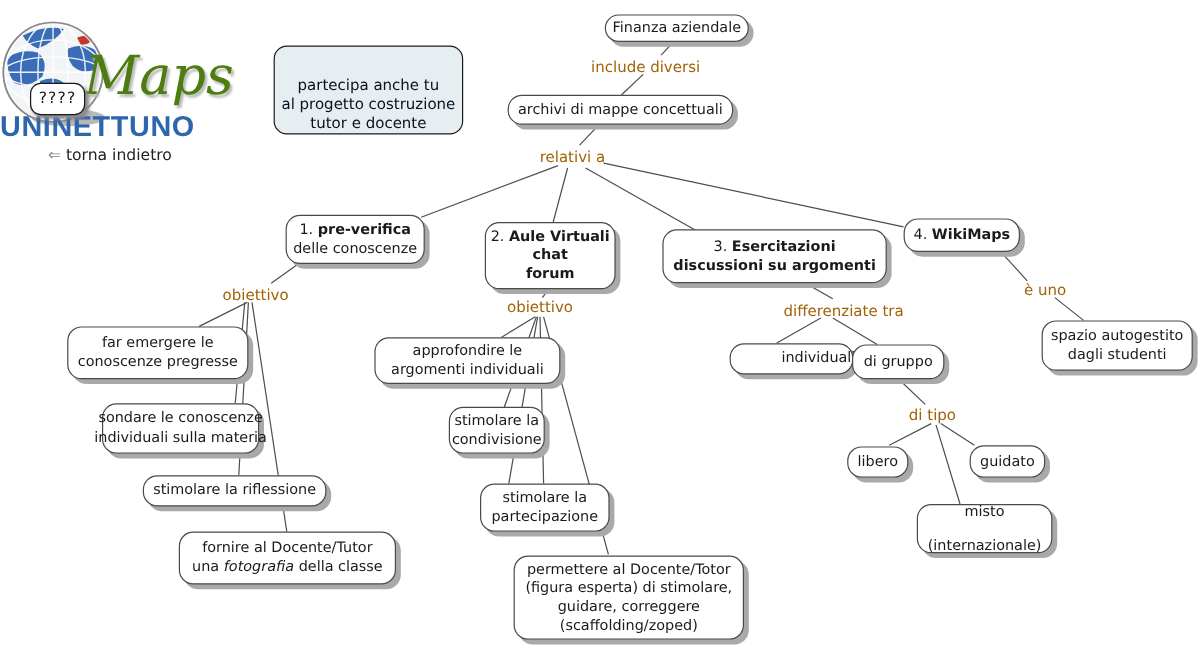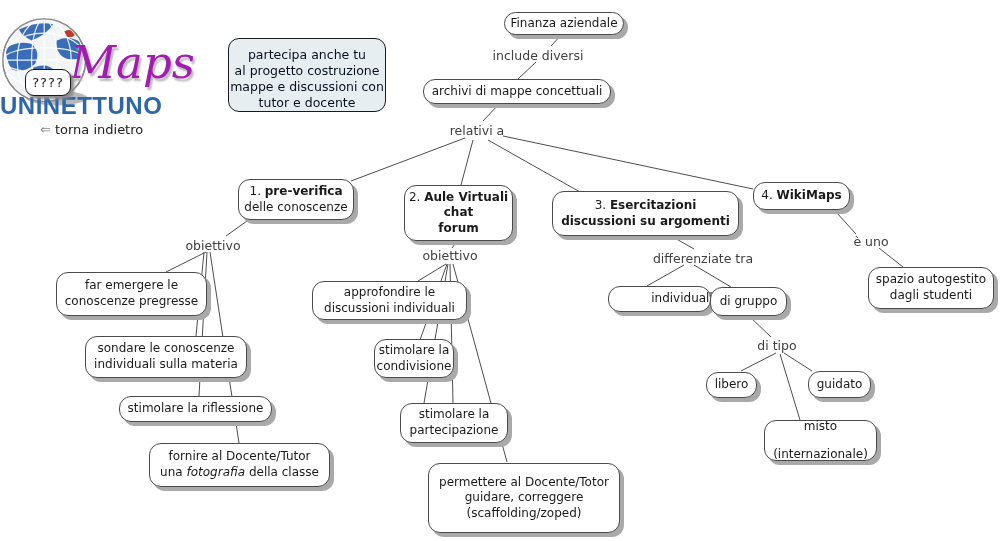--- a/index.html
+++ b/index.html
@@ -7,48 +7,48 @@
          font-family:"DejaVu Sans","Liberation Sans",sans-serif;color:#1a1a1a;}
   svg.wires{position:absolute;left:0;top:0;z-index:1;}
   svg.wires line{stroke:#4d4d4d;stroke-width:1;}
   
   .node{position:absolute;z-index:2;background:#fff;border:1.5px solid #4a4a4a;border-radius:12px;
         box-shadow:4px 4px 0 0 #a9a9a9;box-sizing:border-box;display:flex;flex-direction:column;
         justify-content:center;align-items:center;text-align:center;font-size:12px;line-height:1.3;
         padding:1px 3px;}
   .node .ln{white-space:nowrap;}
   
-  .lbl{position:absolute;z-index:2;transform:translateX(-50%);font-size:12.5px;color:#404040;
+  .lbl{position:absolute;z-index:2;transform:translateX(-50%);font-size:12.5px;color:#a16207;
        white-space:nowrap;}
   
   .banner{position:absolute;left:228px;top:38px;width:158px;height:74px;z-index:2;
           background:#e7eef2;border:1px solid #1a1a1a;border-radius:11px;box-sizing:border-box;
           display:flex;flex-direction:column;justify-content:flex-end;text-align:center;
           font-size:12.5px;line-height:1.28;color:#06121f;}
   
   .logo{position:absolute;left:0;top:0;width:220px;height:150px;z-index:3;}
   .globe{position:absolute;left:1px;top:16px;}
   .maps-word{position:absolute;left:70px;top:36px;font-family:"DejaVu Serif","Liberation Serif",serif;
-             font-style:italic;font-size:45px;color:#a21caf;text-shadow:2px 3px 2px #b9b9b9;}
+             font-style:italic;font-size:45px;color:#4d7c0f;text-shadow:2px 3px 2px #b9b9b9;}
   .bubble{position:absolute;left:25px;top:69px;width:44px;height:25px;z-index:4;background:#fff;
           border:1.5px solid #1a1a1a;border-radius:9px;box-shadow:3px 3px 3px #8a8a8a;
           display:flex;align-items:center;justify-content:center;font-size:13px;letter-spacing:1px;}
   .brand{position:absolute;left:0px;top:92px;font-family:"Liberation Sans","DejaVu Sans",sans-serif;
          font-weight:bold;font-size:24px;color:#2e66ab;letter-spacing:0.5px;}
   .back{position:absolute;left:40px;top:122px;font-size:13px;color:#222;cursor:pointer;}
   .back .arr{color:#8a8a8a;margin-right:4px;}
   
   .n-finanza{left:504px;top:12px;width:120px;height:23px;}
   .n-archivi{left:423px;top:79px;width:188px;height:25px;}
   .n-node1{left:238px;top:179px;width:116px;height:41px;}
   .n-node2{left:404px;top:185px;width:109px;height:56px;}
   .n-node3{left:552px;top:191px;width:187px;height:45px;}
   .n-node4{left:753px;top:182px;width:97px;height:28px;}
   .n-far{left:56px;top:272px;width:151px;height:44px;}
-  .n-sondare{left:85px;top:336px;width:162px;height:42px;}
+  .n-sondare{left:85px;top:336px;width:131px;height:42px;}
   .n-rifl{left:119px;top:396px;width:153px;height:26px;}
   .n-fornire{left:149px;top:443px;width:181px;height:44px;}
   .n-approf{left:312px;top:281px;width:155px;height:39px;}
   .n-condiv{left:374px;top:339px;width:80px;height:39px;}
   .n-partec{left:400px;top:403px;width:108px;height:40px;}
   .n-permet{left:428px;top:463px;width:192px;height:70px;}
   .n-indiv{left:608px;top:286px;width:103px;height:26px;padding-left:48px;}
   .n-gruppo{left:710px;top:287px;width:77px;height:29px;}
   .n-libero{left:706px;top:372px;width:51px;height:26px;text-align:center;}
   .n-guidato{left:808px;top:371px;width:63px;height:27px;}
@@ -140,35 +140,36 @@
     <div class="ln">stimolare la riflessione</div>
   </div>
 
   <div class="node n-fornire">
     <div class="ln">fornire al Docente/Tutor</div>
     <div class="ln"><span>una </span><i>fotografia</i><span>  della classe</span></div>
   </div>
 
   <div class="node n-approf">
     <div class="ln">approfondire le</div>
-    <div class="ln">discussioni individuali</div>
+    <div class="ln">argomenti individuali</div>
   </div>
 
   <div class="node n-condiv">
     <div class="ln">stimolare la</div>
     <div class="ln">condivisione</div>
   </div>
 
   <div class="node n-partec">
     <div class="ln">stimolare la</div>
     <div class="ln">partecipazione</div>
   </div>
 
   <div class="node n-permet">
     <div class="ln">permettere al Docente/Totor</div>
+    <div class="ln">(figura esperta) di stimolare,</div>
     <div class="ln">guidare, correggere</div>
     <div class="ln">(scaffolding/zoped)</div>
   </div>
 
   <div class="node n-indiv">
     <div class="ln">individuali</div>
   </div>
 
   <div class="node n-gruppo">
     <div class="ln">di gruppo</div>
@@ -196,21 +197,20 @@
   <div class="lbl l-relativi">relativi a</div>
   <div class="lbl l-ob1">obiettivo</div>
   <div class="lbl l-ob2">obiettivo</div>
   <div class="lbl l-diff">differenziate tra</div>
   <div class="lbl l-tipo">di tipo</div>
   <div class="lbl l-euno">è uno</div>
 
   <div class="banner">
     <div>partecipa anche tu</div>
     <div>al progetto costruzione</div>
-    <div>mappe e discussioni con</div>
     <div>tutor e docente</div>
   </div>
 
   <div class="logo">
     <svg class="globe" width="90" height="92" viewBox="0 0 100 100" aria-hidden="true">
       <ellipse cx="62" cy="90" rx="34" ry="8" fill="#9a9a9a" opacity="0.7"></ellipse>
       <circle cx="48" cy="48" r="46" fill="#f2f4f6" stroke="#8a8a8a" stroke-width="1.5"></circle>
       <path d="M20 14 Q40 4 58 8 Q50 20 34 26 Q24 22 20 14 Z" fill="#3a6db8"></path>
       <path d="M6 34 Q20 26 34 30 Q44 38 38 52 Q24 64 12 58 Q4 46 6 34 Z" fill="#3a6db8"></path>
       <path d="M36 56 Q52 50 60 60 Q62 76 50 86 Q38 84 34 70 Z" fill="#3a6db8"></path>

